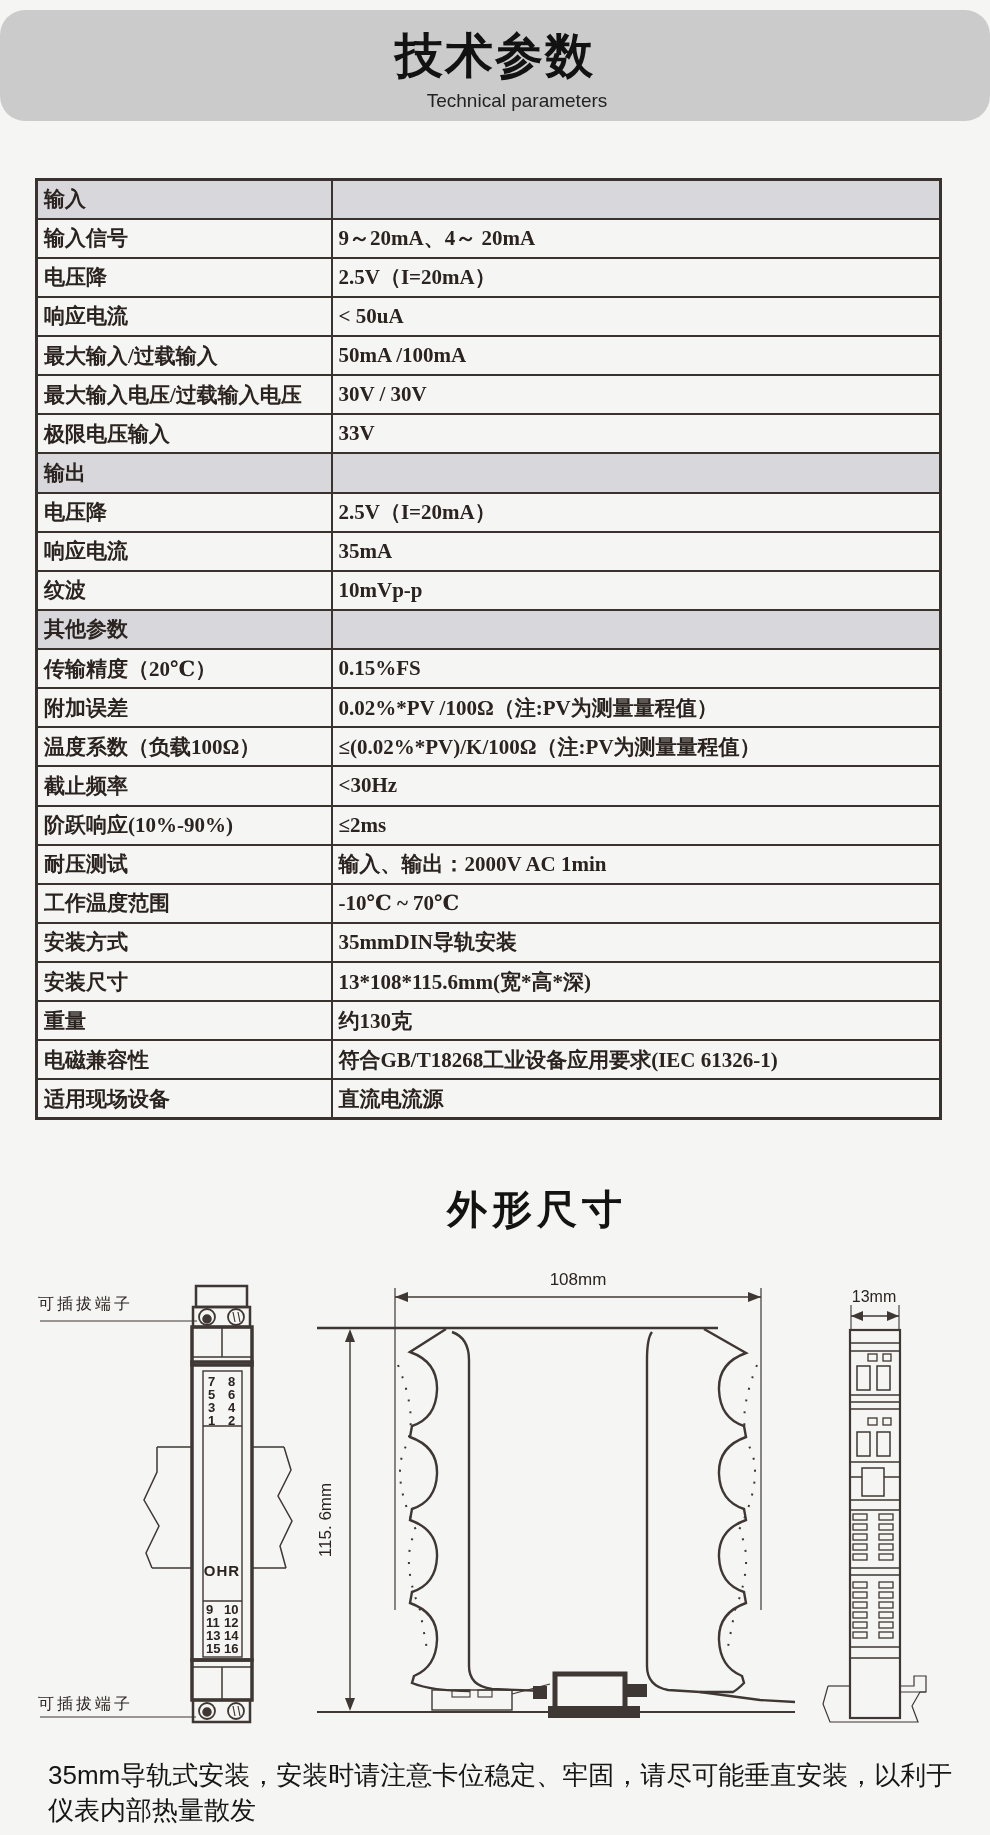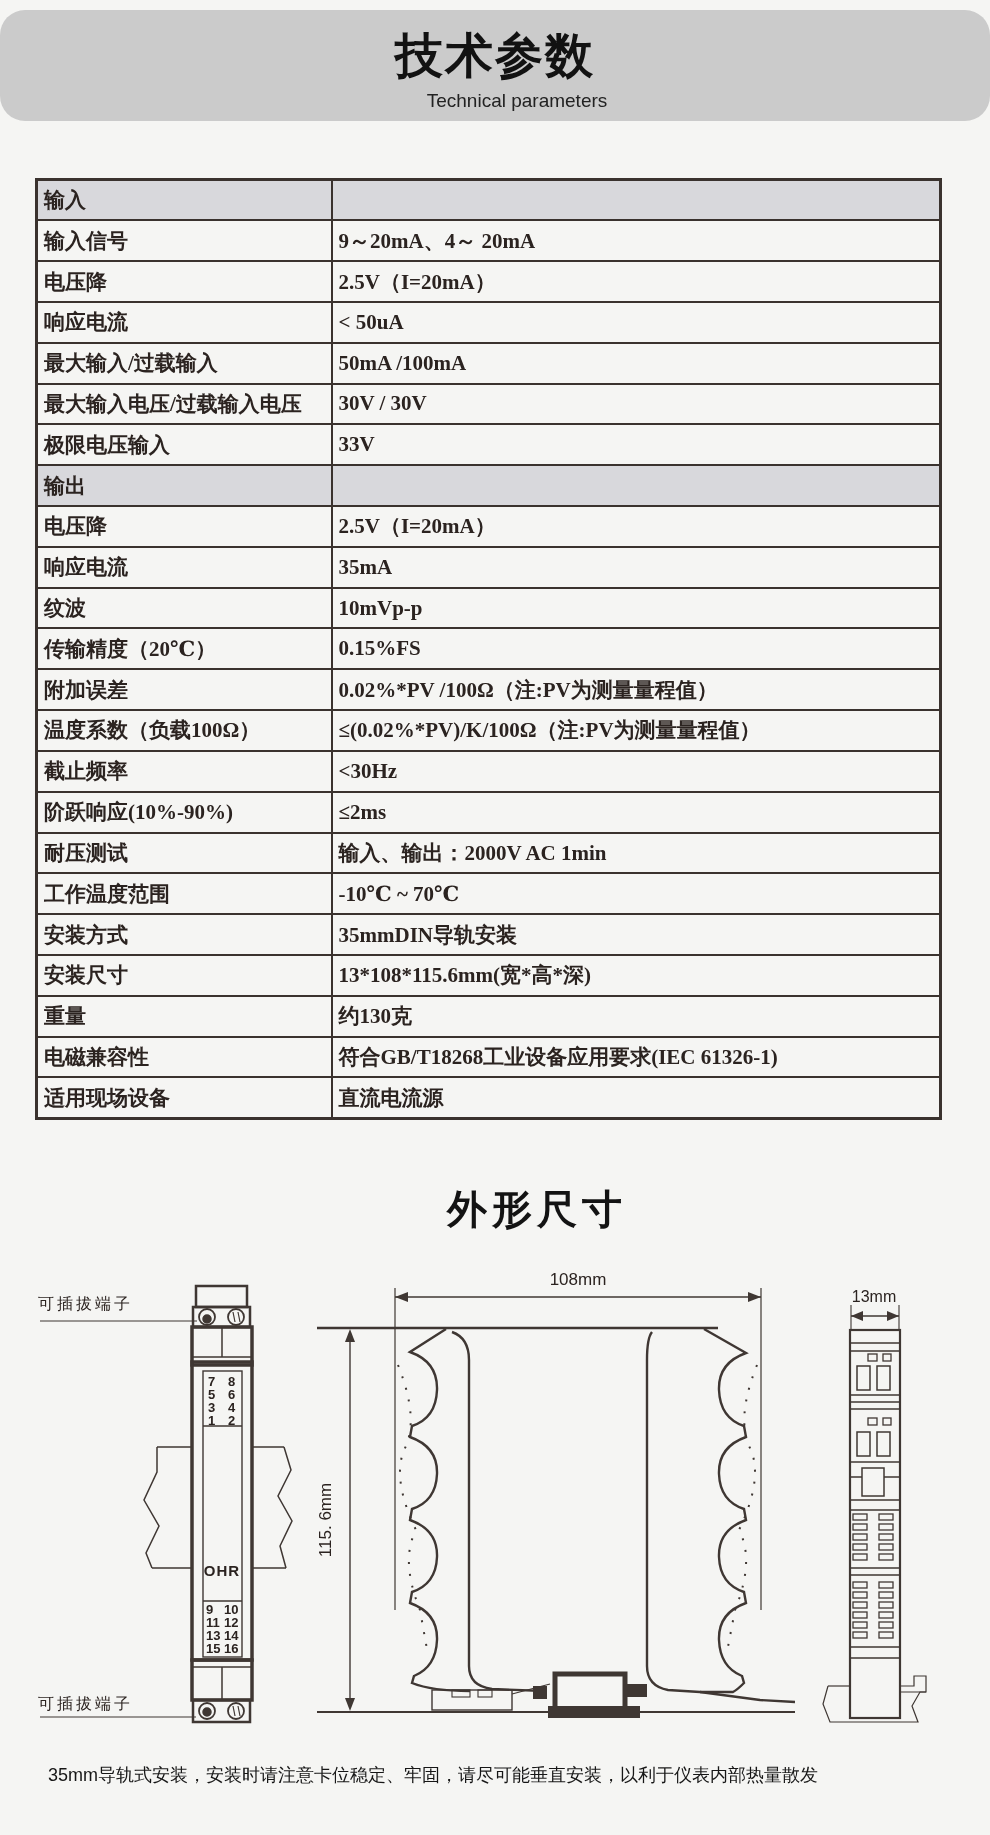--- a/index.html
+++ b/index.html
@@ -40,21 +40,21 @@
     position:absolute;top:1182px;left:0;width:990px;margin:0;
     text-align:center;font-size:40px;font-weight:bold;color:#131313;letter-spacing:5px;padding-left:42px;
   }
 
   .drawings{position:absolute;top:1245px;left:0;width:990px;height:505px;}
   .drawings svg{display:block;}
   svg text{font-family:"Liberation Sans","DejaVu Sans",sans-serif;fill:var(--ink);stroke:none;}
 
   .footer-note{
     position:absolute;top:1758px;left:48px;width:916px;margin:0;
-    font-size:18px;line-height:35px;color:#161616;
+    font-size:26px;line-height:35px;color:#161616;
   }
 </style>
 </head>
 <body>
 
 <div class="page">
 
   <header class="title-band">
     <h1>技术参数</h1>
     <div class="subtitle">Technical parameters</div>
@@ -102,20 +102,24 @@
           <td>电压降</td>
           <td>2.5V（I=20mA）</td>
         </tr>
         <tr>
           <td>响应电流</td>
           <td>35mA</td>
         </tr>
         <tr>
           <td>纹波</td>
           <td>10mVp-p</td>
+        </tr>
+        <tr class="section-row">
+          <td>其他参数</td>
+          <td></td>
         </tr>
         <tr>
           <td>传输精度（20℃）</td>
           <td>0.15%FS</td>
         </tr>
         <tr>
           <td>附加误差</td>
           <td>0.02%*PV /100Ω（注:PV为测量量程值）</td>
         </tr>
         <tr>

